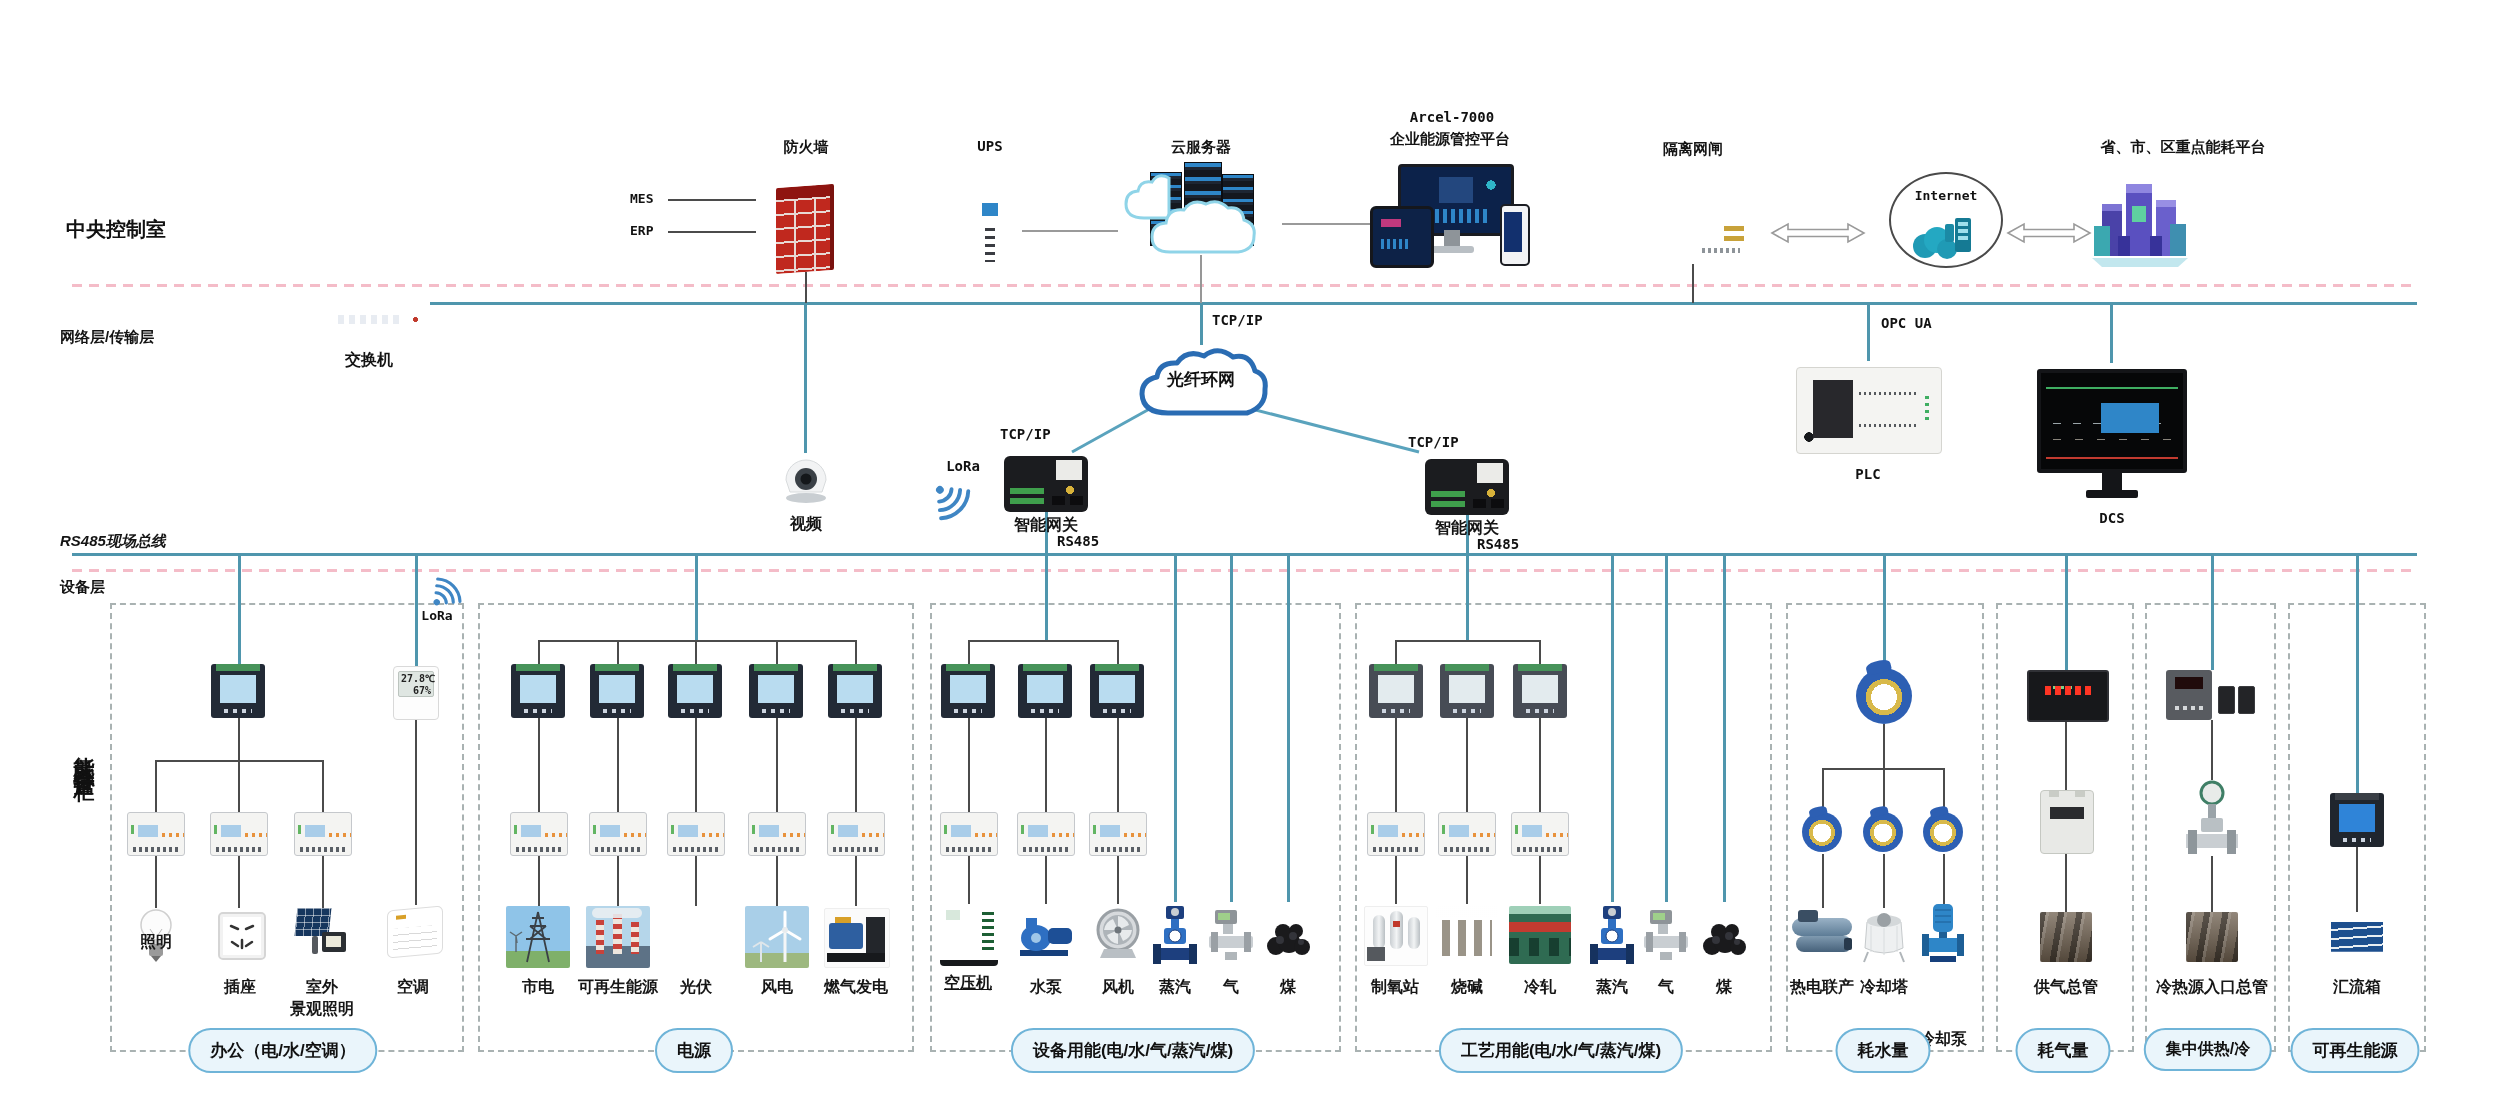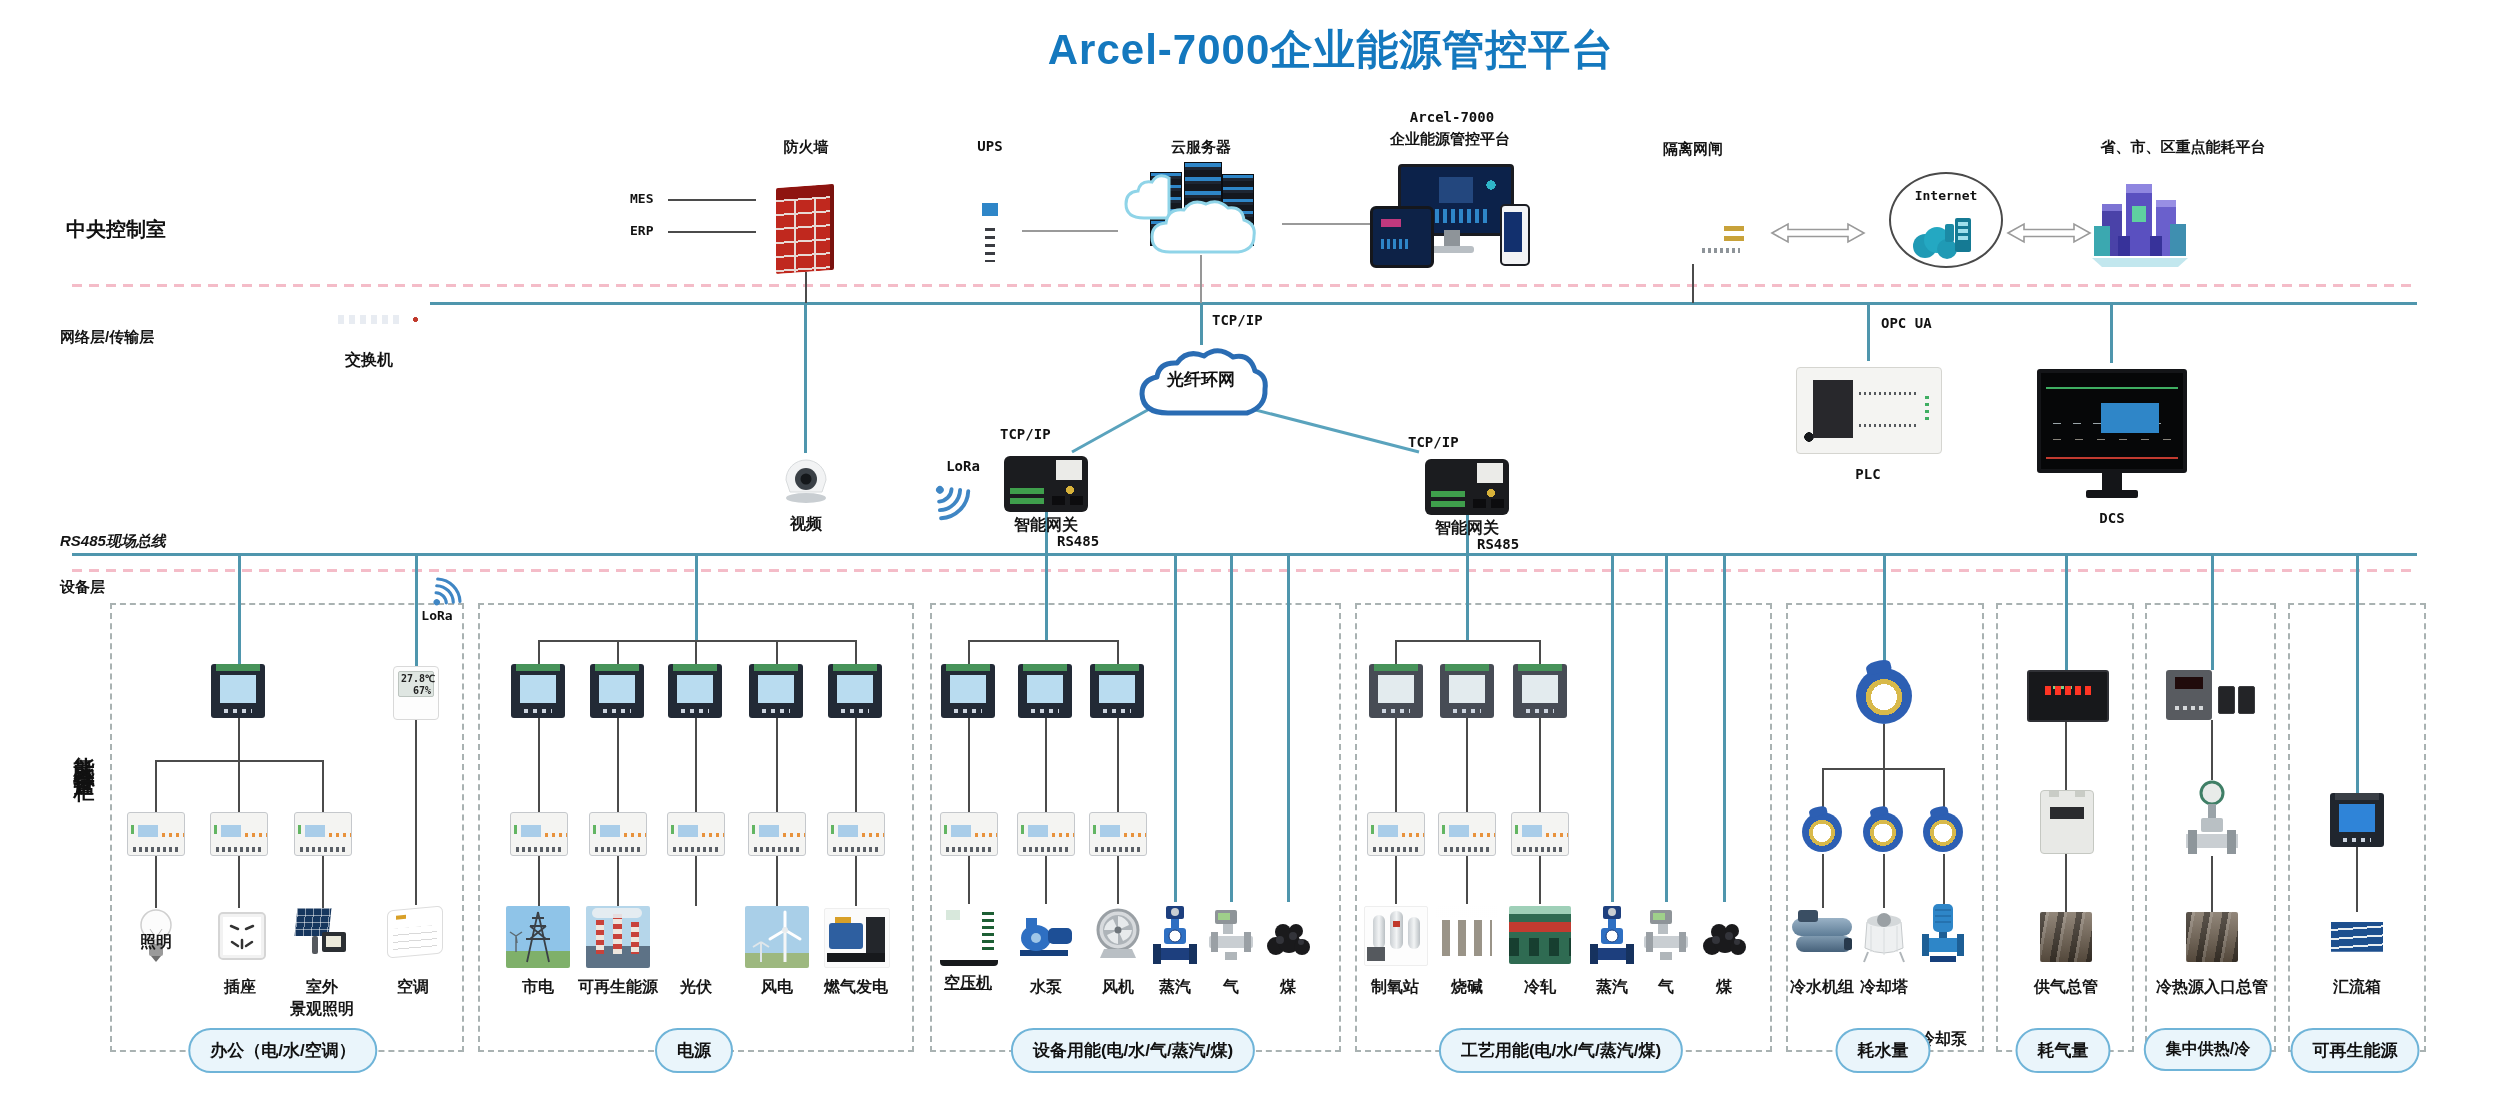--- a/index.html
+++ b/index.html
@@ -508,21 +508,20 @@
     <rect x="15" y="38" width="22" height="14" rx="2" fill="#b9c0c4"></rect>
     <rect x="0" y="54" width="52" height="14" fill="#c9ced2"></rect>
     <rect x="2" y="50" width="9" height="24" fill="#8e969b"></rect>
       <rect x="41" y="50" width="9" height="24" fill="#8e969b"></rect>
   </svg>
   <div class="abs photo pipesphoto" style="left:2186px;top:912px;width:52px;height:50px;"></div>
 
   <div class="abs pmeter blue" style="left:2330px;top:793px;"></div>
   <div class="abs photo solarfield" style="left:2331px;top:914px;width:52px;height:48px;"></div>
 
-  <div class="abs ctr title" style="left:1331px;top:22px;">Arcel-7000企业能源管控平台</div>
 
   <div class="abs t20" style="left:66px;top:216px;">中央控制室</div>
   <div class="abs t15" style="left:60px;top:328px;">网络层/传输层</div>
   <div class="abs t15" style="left:60px;top:532px;font-style:italic;">RS485现场总线</div>
   <div class="abs t15" style="left:60px;top:578px;">设备层</div>
   <div class="abs vtext" style="left:70px;top:740px;">能量综合计量柜</div>
 
   <div class="abs mono13" style="left:630px;top:191px;">MES</div>
   <div class="abs mono13" style="left:630px;top:223px;">ERP</div>
   <div class="abs ctr t15" style="left:806px;top:138px;">防火墙</div>
@@ -563,21 +562,21 @@
   <div class="abs devlbl" style="left:1118px;top:976px;">风机</div>
   <div class="abs devlbl" style="left:1175px;top:976px;">蒸汽</div>
   <div class="abs devlbl" style="left:1231px;top:976px;">气</div>
   <div class="abs devlbl" style="left:1288px;top:976px;">煤</div>
   <div class="abs devlbl" style="left:1395px;top:976px;">制氧站</div>
   <div class="abs devlbl" style="left:1467px;top:976px;">烧碱</div>
   <div class="abs devlbl" style="left:1540px;top:976px;">冷轧</div>
   <div class="abs devlbl" style="left:1612px;top:976px;">蒸汽</div>
   <div class="abs devlbl" style="left:1666px;top:976px;">气</div>
   <div class="abs devlbl" style="left:1724px;top:976px;">煤</div>
-  <div class="abs devlbl" style="left:1822px;top:976px;">冷水机组</div>
+  <div class="abs devlbl" style="left:1822px;top:976px;">热电联产</div>
   <div class="abs devlbl" style="left:1884px;top:976px;">冷却塔</div>
   <div class="abs devlbl" style="left:1943px;top:1028px;">冷却泵</div>
   <div class="abs devlbl" style="left:2066px;top:976px;">供气总管</div>
   <div class="abs devlbl" style="left:2212px;top:976px;">冷热源入口总管</div>
   <div class="abs devlbl" style="left:2357px;top:976px;">汇流箱</div>
 
   <div class="abs pill" style="left:283px;top:1028px;">办公（电/水/空调）</div>
   <div class="abs pill" style="left:694px;top:1028px;">电源</div>
   <div class="abs pill" style="left:1133px;top:1028px;">设备用能(电/水/气/蒸汽/煤)</div>
   <div class="abs pill" style="left:1561px;top:1028px;">工艺用能(电/水/气/蒸汽/煤)</div>

